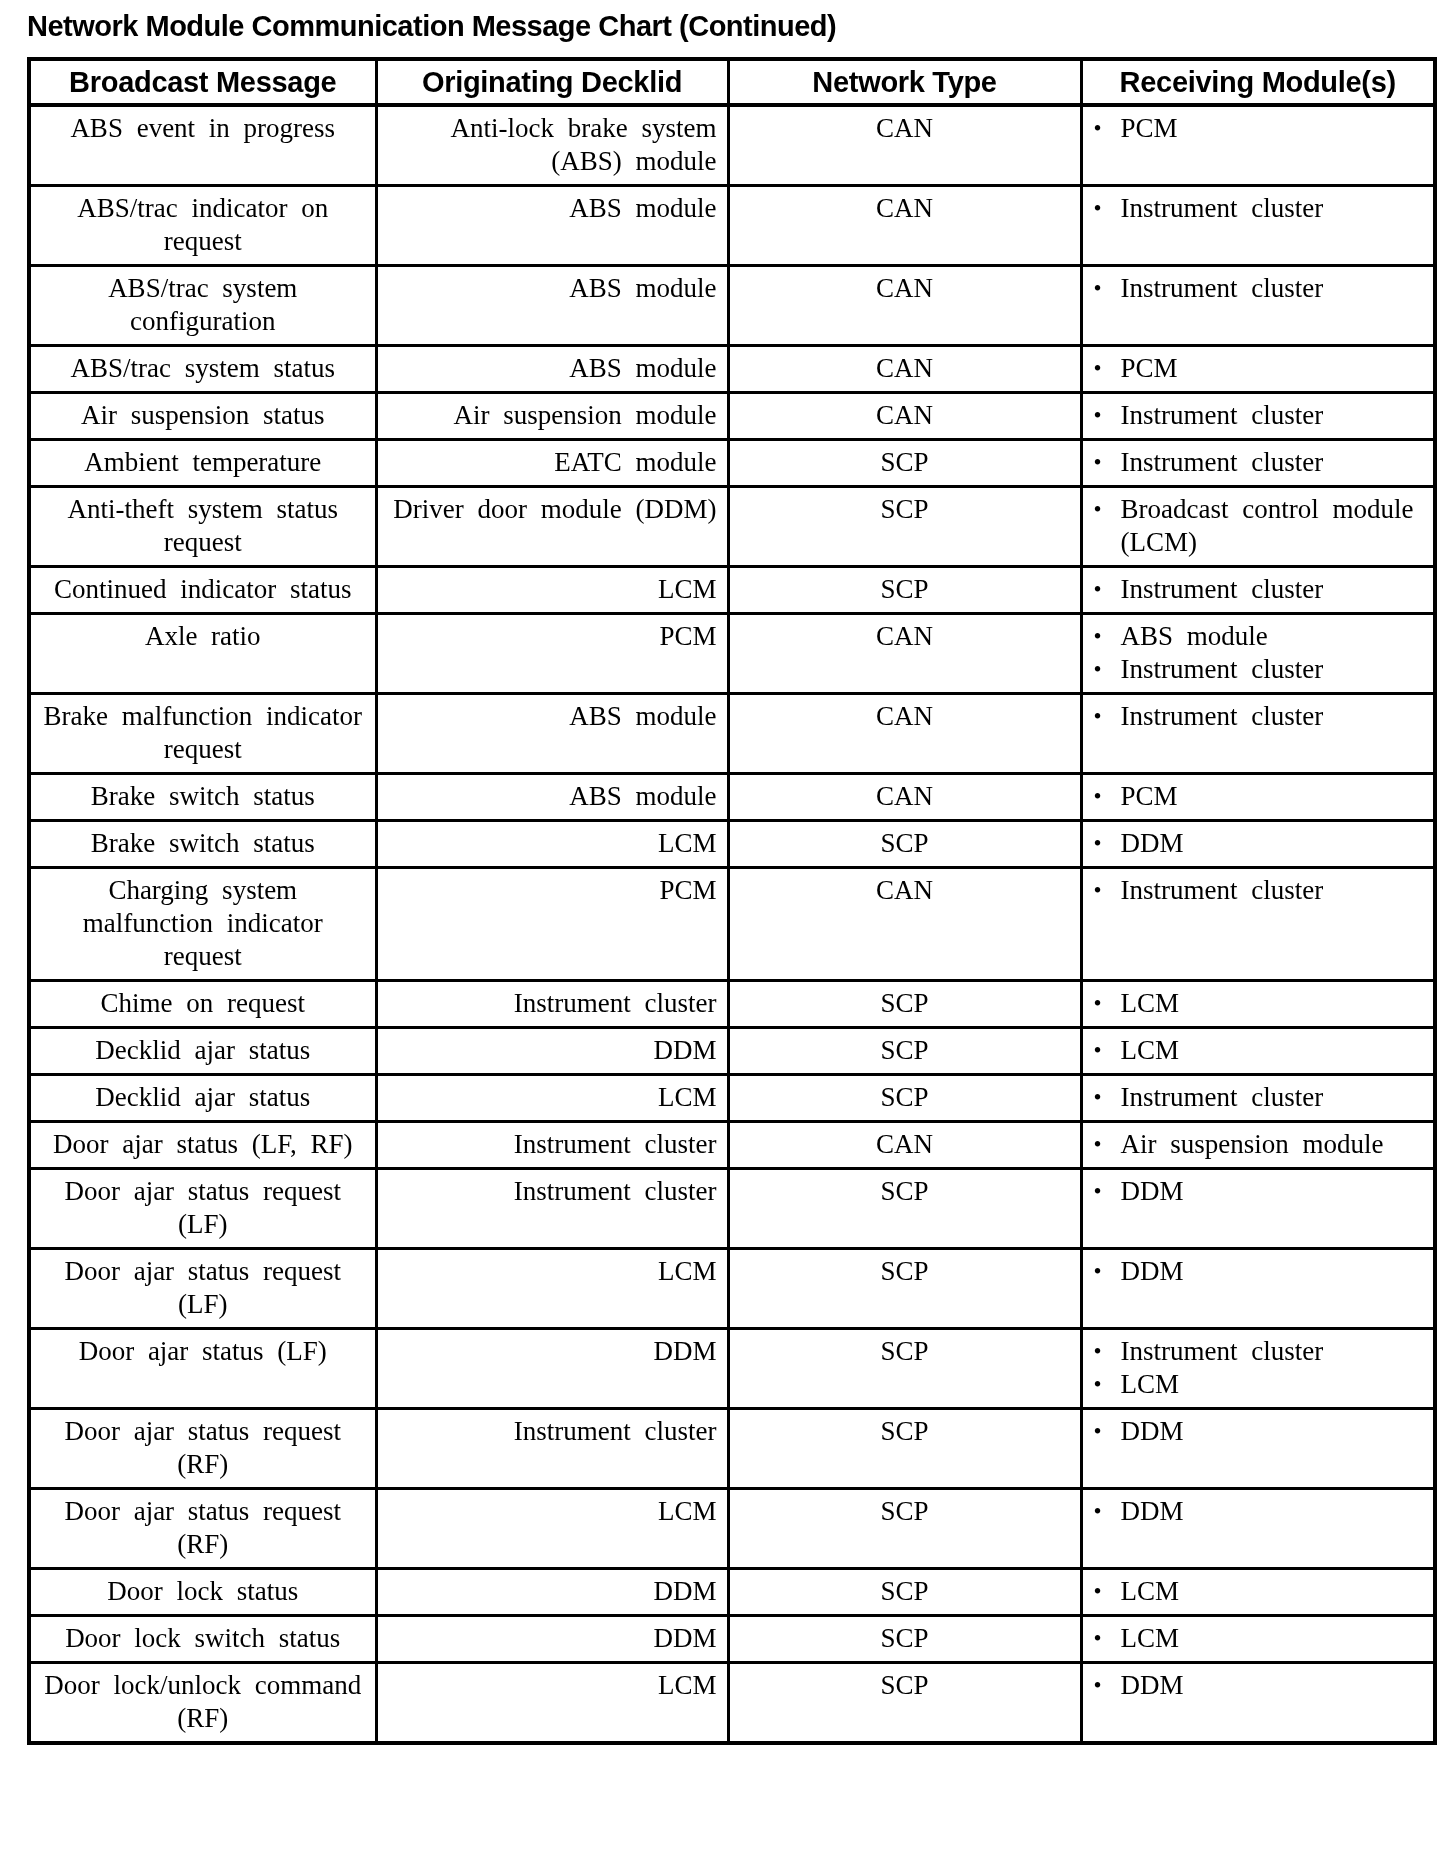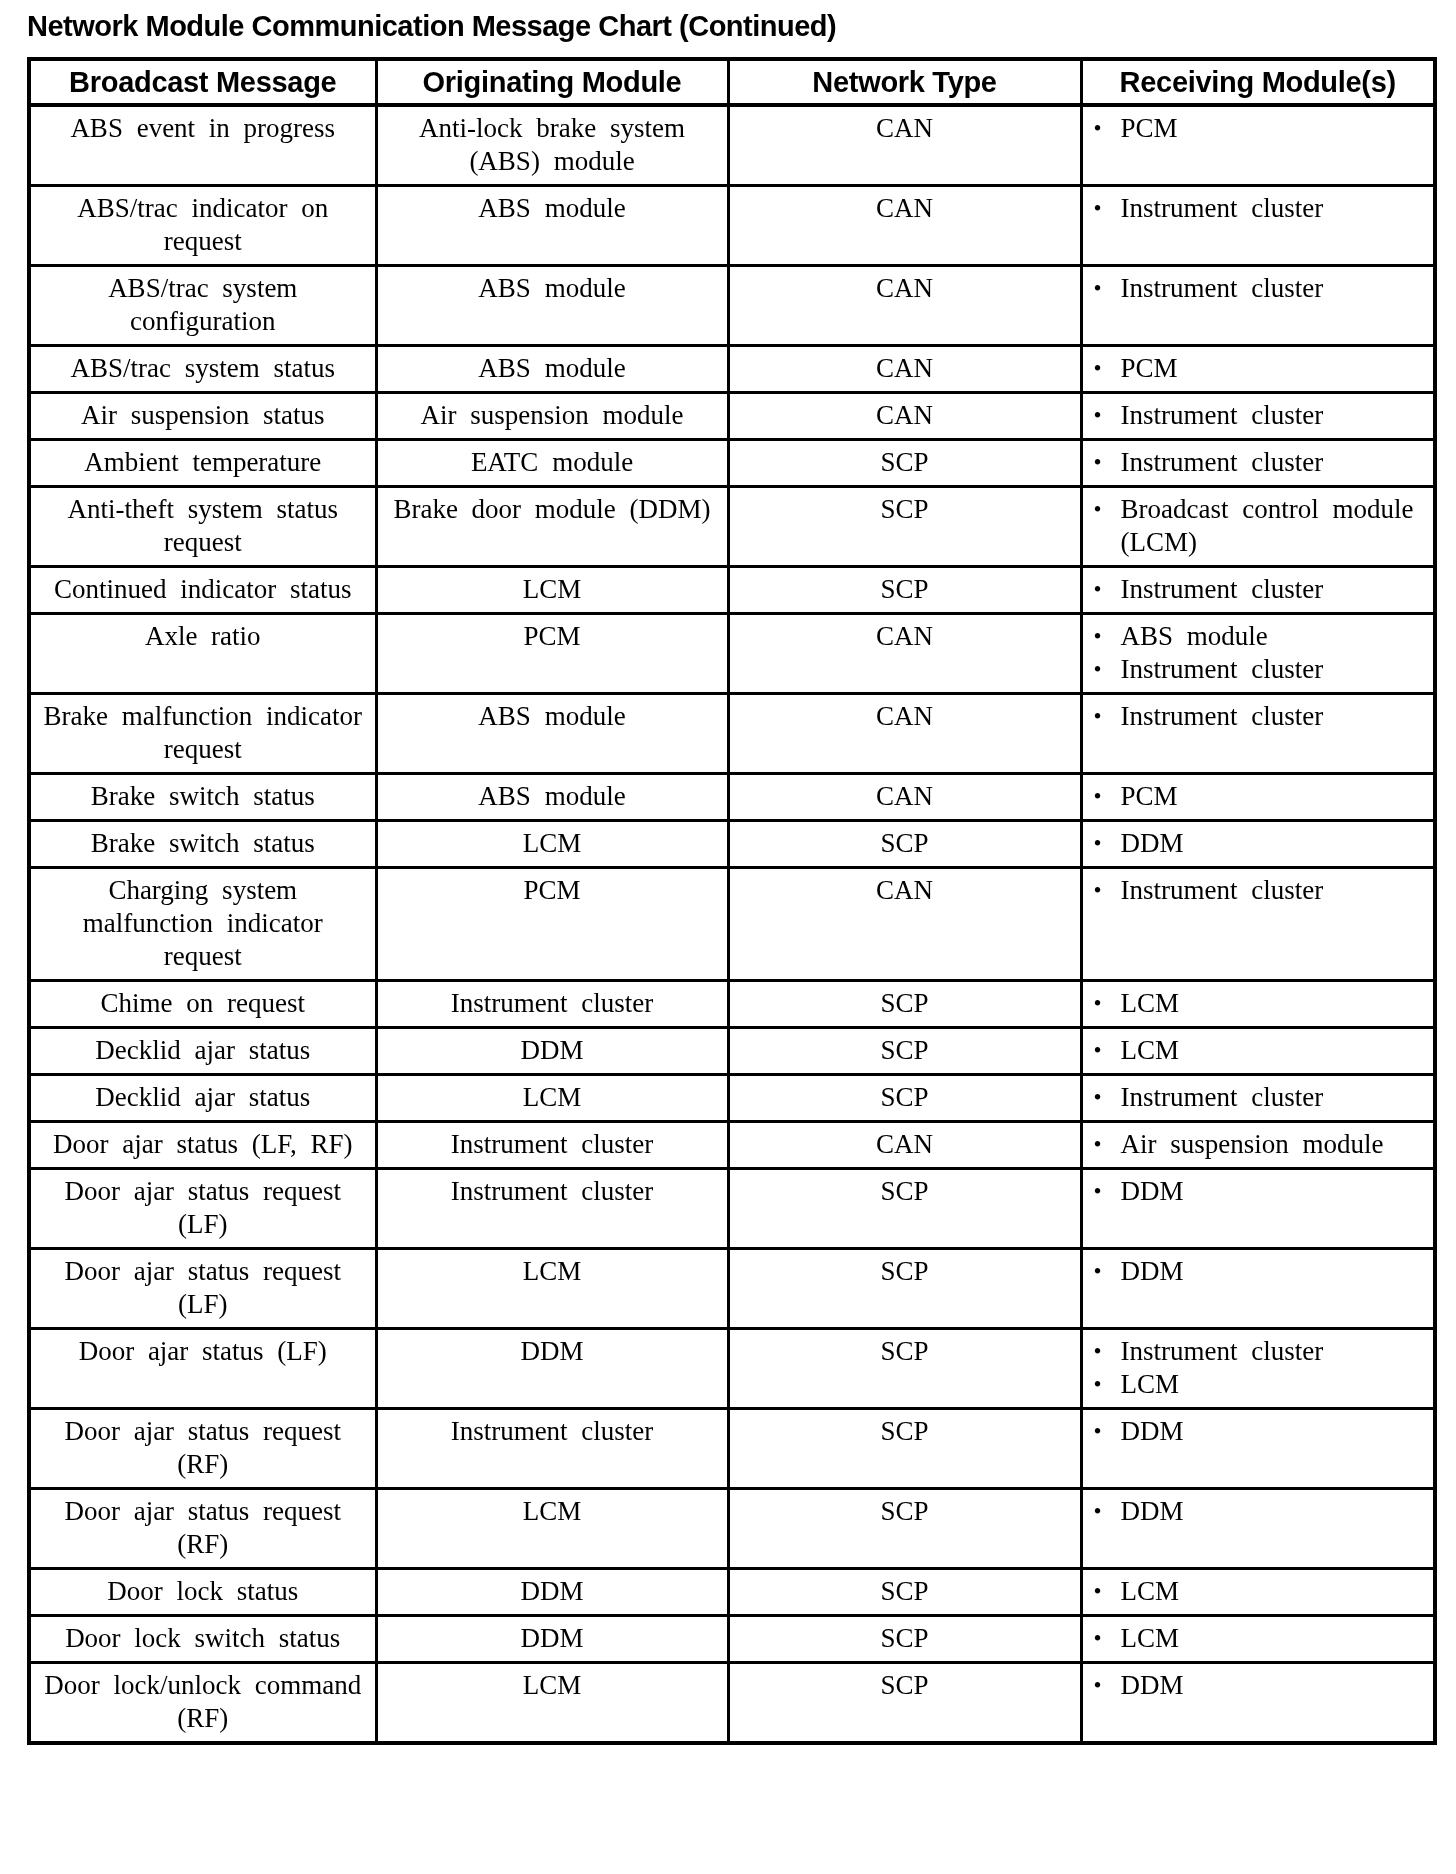--- a/index.html
+++ b/index.html
@@ -57,21 +57,21 @@
     font-family: "Liberation Serif", "DejaVu Serif", serif;
     font-size: 27px;
     line-height: 33px;
     word-spacing: 7px;
     vertical-align: top;
     padding: 5px 10px 6px 10px;
     border: 3px solid #000;
     height: 33px; 
   }
   td.c1 { text-align: center; }
-  td.c2 { text-align: center; margin-top: 12px; }
+  td.c2 { text-align: right; margin-top: 12px; }
   td.c3 { text-align: center; }
   td.c4 { text-align: left; padding-left: 8px; }
   .ritem {
     display: flex;
     align-items: flex-start;
   }
   .bullet {
     flex: none;
     width: 27px;
     font-size: 23px;
@@ -90,21 +90,21 @@
   <table class="chart">
     <colgroup>
       <col class="c1">
         <col class="c2">
         <col class="c3">
         <col class="c4">
     </colgroup>
     <thead>
       <tr>
         <th>Broadcast Message</th>
-        <th>Originating Module</th>
+        <th>Originating Decklid</th>
         <th>Network Type</th>
         <th>Receiving Module(s)</th>
       </tr>
     </thead>
     <tbody>
         <tr>
           <td class="c1">ABS event in progress</td>
           <td class="c2">Anti-lock brake system (ABS) module</td>
           <td class="c3">CAN</td>
           <td class="c4">
@@ -164,21 +164,21 @@
           <td class="c3">SCP</td>
           <td class="c4">
             <div class="ritem">
               <span class="bullet">•</span>
               <span class="rtext">Instrument cluster</span>
             </div>
           </td>
         </tr>
         <tr>
           <td class="c1">Anti-theft system status request</td>
-          <td class="c2">Brake door module (DDM)</td>
+          <td class="c2">Driver door module (DDM)</td>
           <td class="c3">SCP</td>
           <td class="c4">
             <div class="ritem">
               <span class="bullet">•</span>
               <span class="rtext">Broadcast control module (LCM)</span>
             </div>
           </td>
         </tr>
         <tr>
           <td class="c1">Continued indicator status</td>

